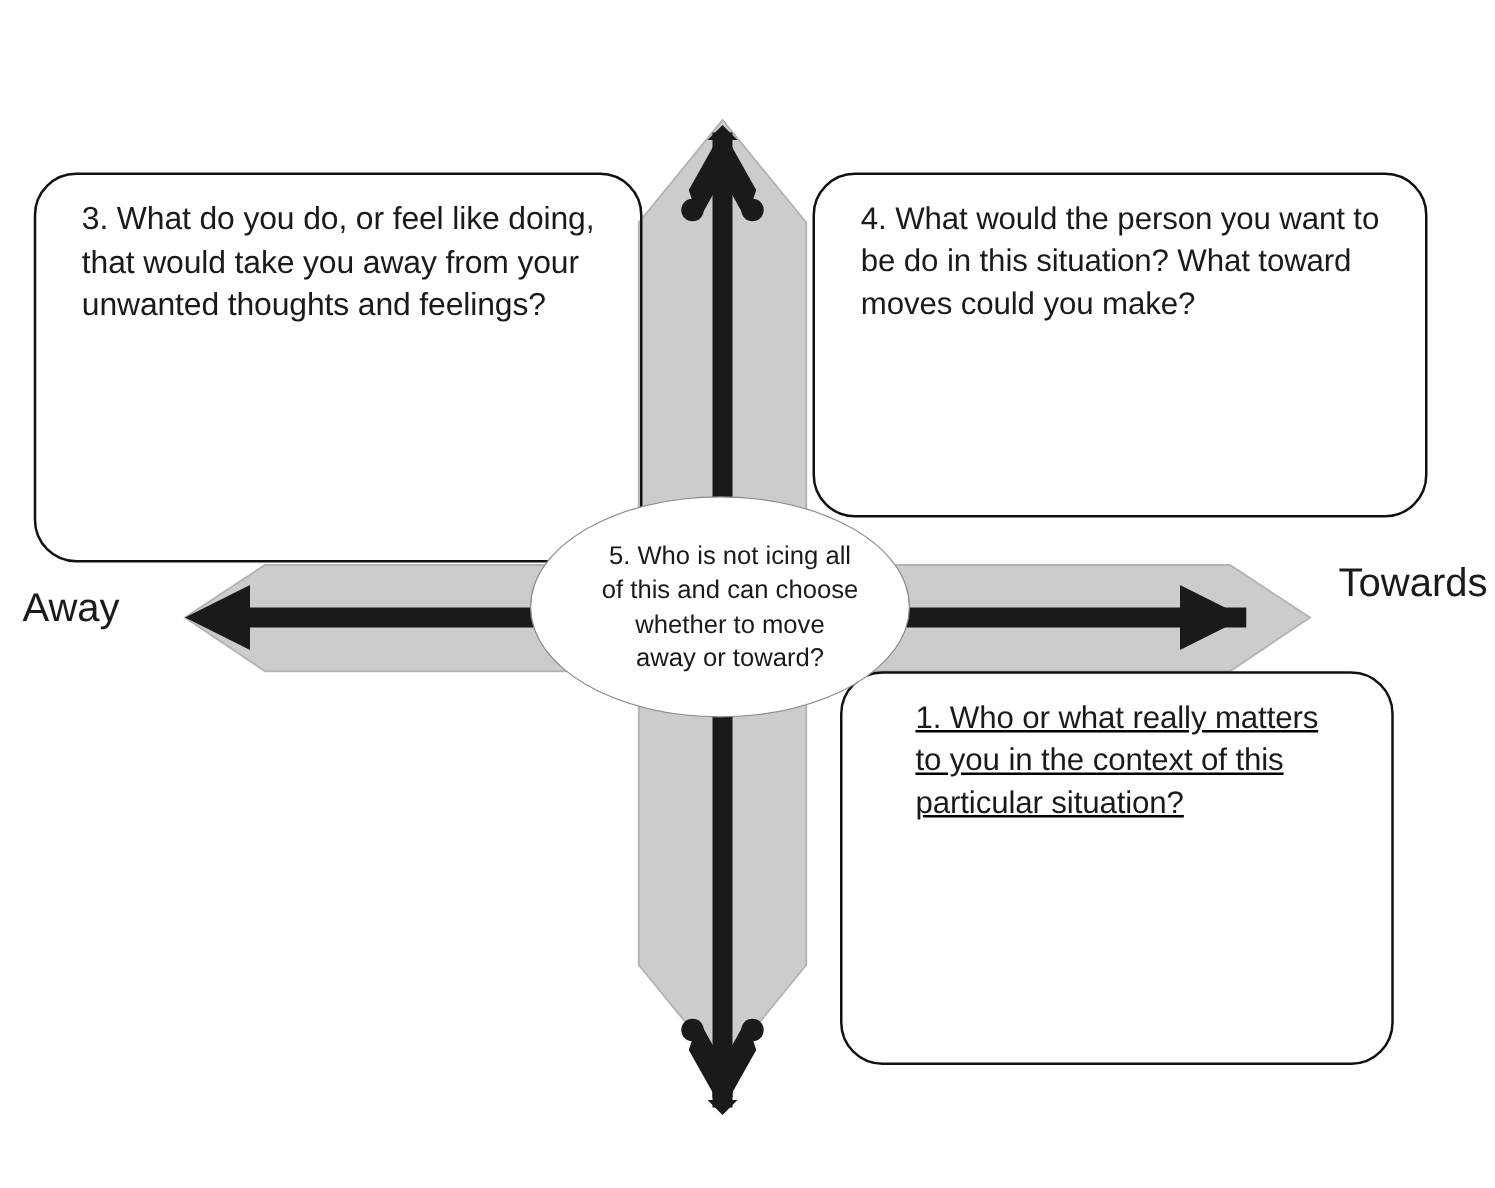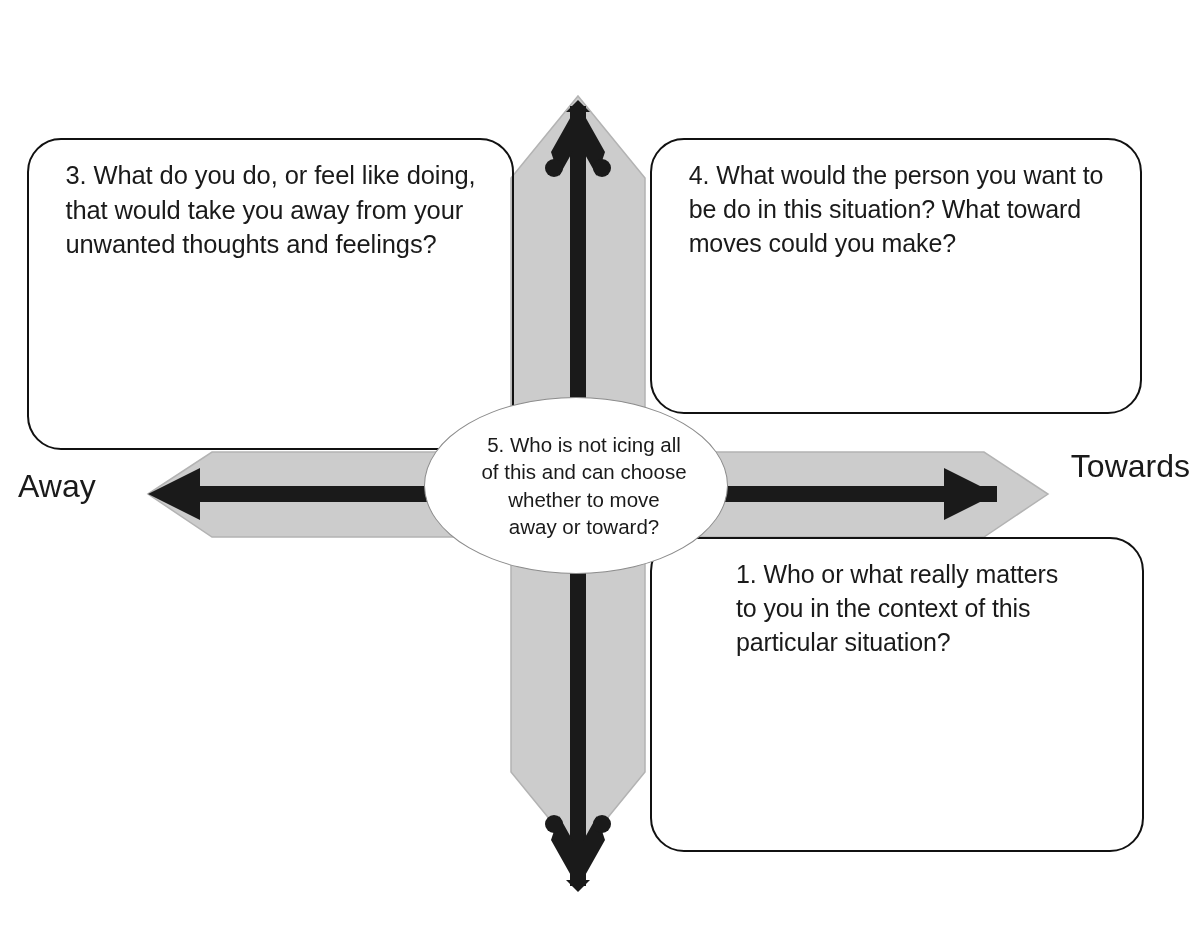--- a/index.html
+++ b/index.html
@@ -46,21 +46,21 @@
     line-height: 1.36;
     color: #1a1a1a;
     text-align: left;
     white-space: pre-line;
     letter-spacing: -0.1px;
   }
 
   #quad-3 { left: 27px;  top: 138px; width: 487px; height: 312px; }
   #quad-4 { left: 650px; top: 138px; width: 492px; height: 276px; }
   #quad-2 { left: 27px;  top: 537px; width: 487px; height: 315px; }
-  #quad-1 { left: 650px; top: 537px; width: 494px; height: 315px; }
+  #quad-1 { left: 672px; top: 537px; width: 443px; height: 315px; text-decoration: underline; }
 
   #quad-4 .quad-text { font-size: 25px; }
   #quad-1 .quad-text { font-size: 25px; }
 
   
   .axis-label {
     position: absolute;
     font-size: 32px;
     color: #1a1a1a;
     line-height: 1;

